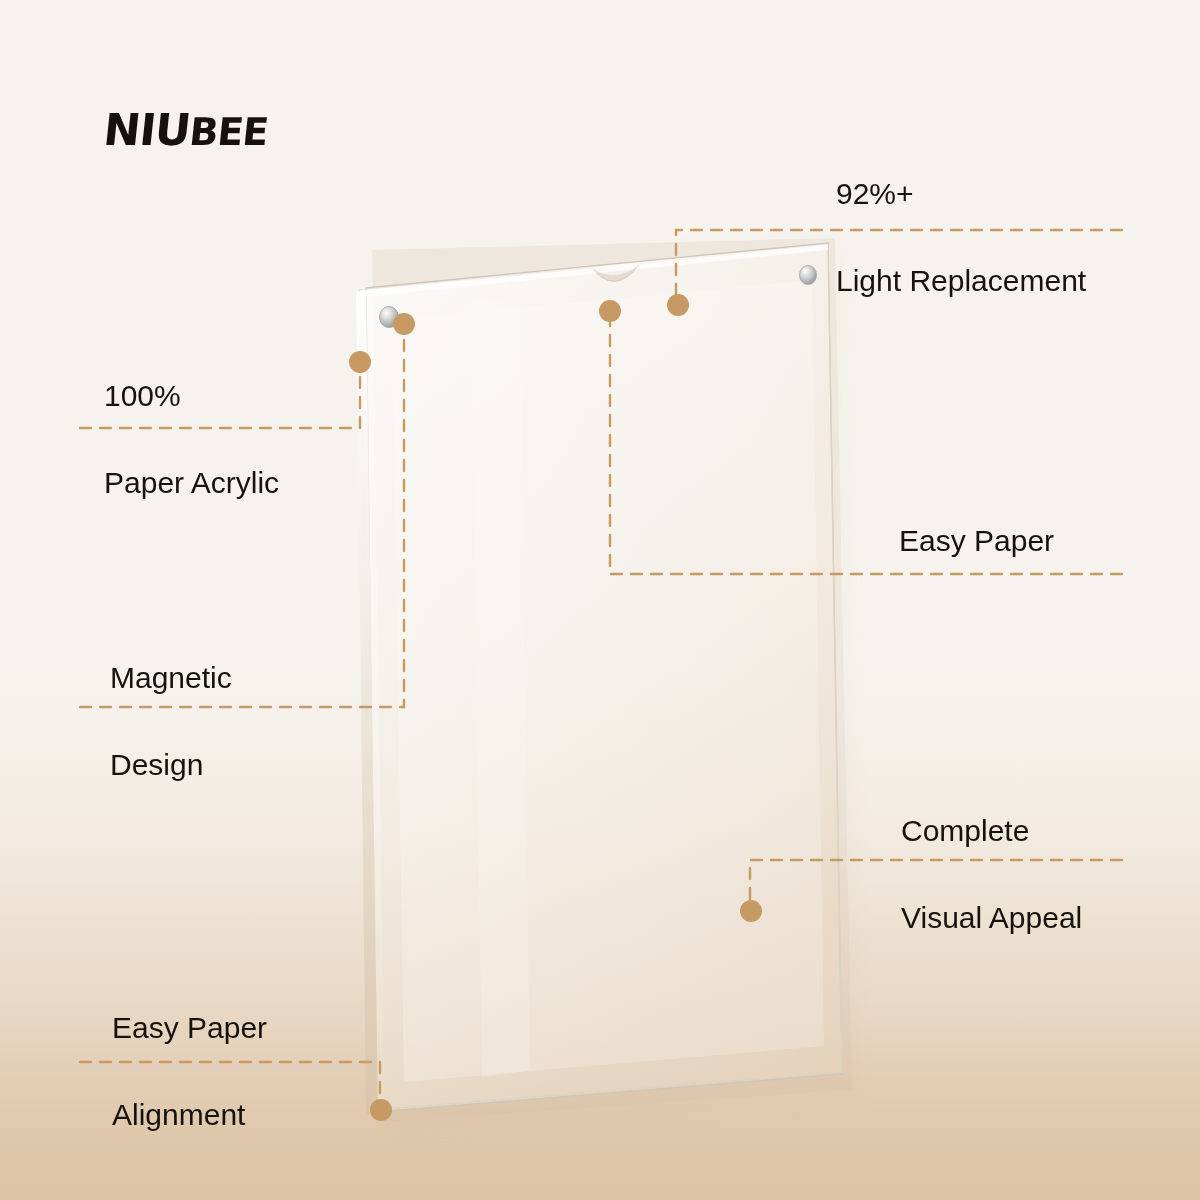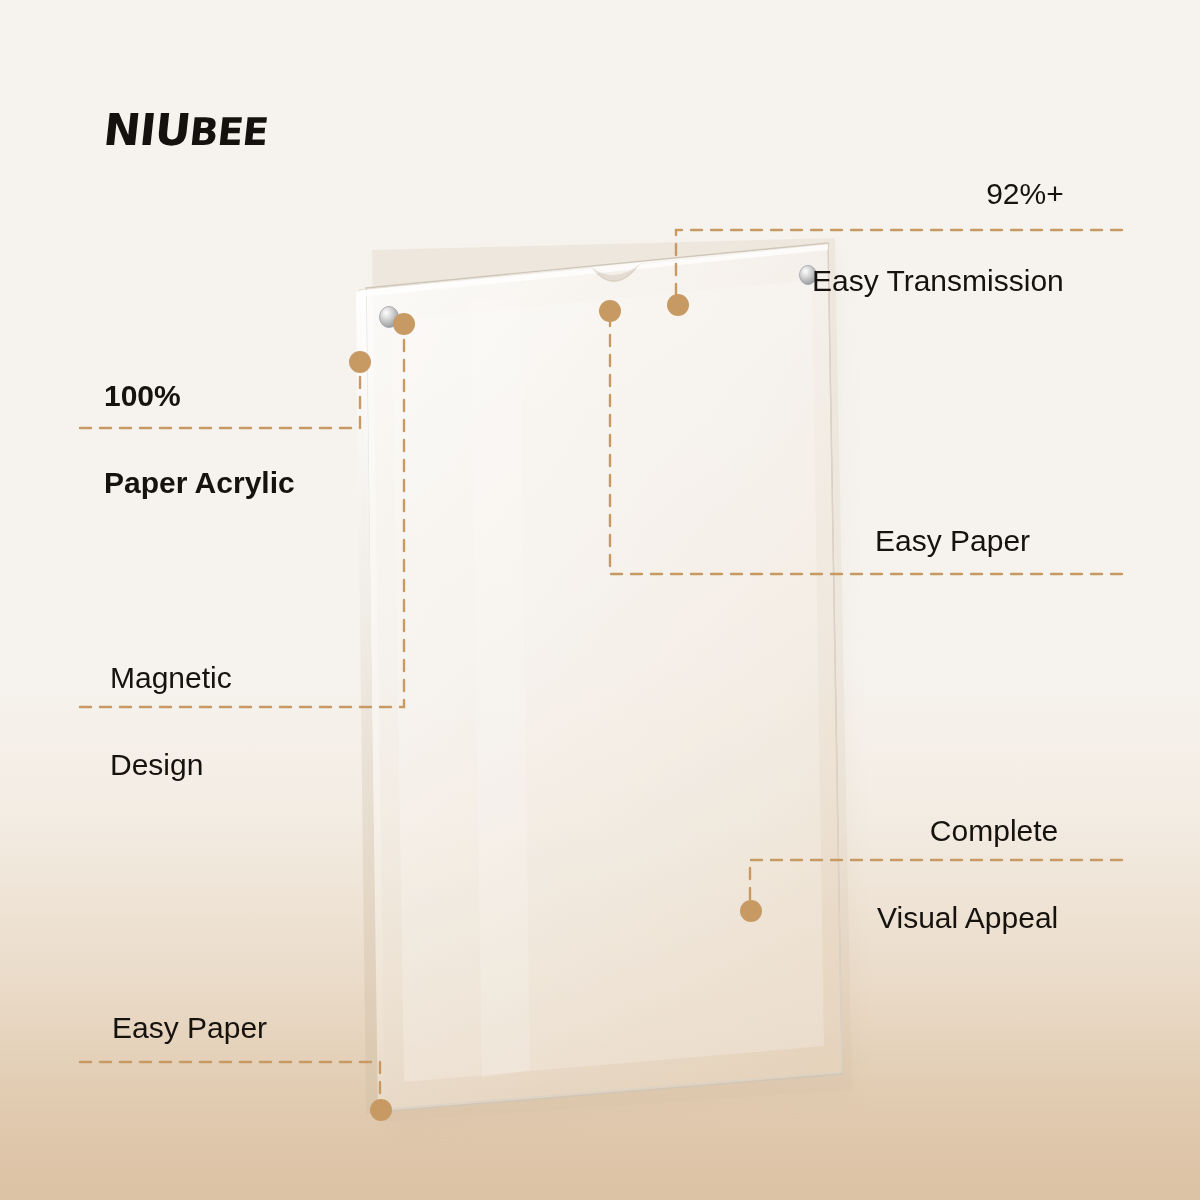--- a/index.html
+++ b/index.html
@@ -53,25 +53,26 @@
   
   .callout {
     position: absolute;
     font-family: "Liberation Sans", sans-serif;
     font-size: 30px;
     line-height: 1.45;
     color: #16130f;
     white-space: pre-line;
   }
   .callout.right {
-    text-align: right;
+    text-align: left;
+    margin-left: 24px;
   }
 
   .lbl-light { left: 812px; top: 128px; }
-  .lbl-cast { left: 104px; top: 330px; font-weight: bold; }
+  .lbl-cast { left: 104px; top: 330px; }
   .lbl-easy-replace { left: 875px; top: 475px; }
   .lbl-magnetic { left: 110px; top: 612px; }
   .lbl-complete { left: 877px; top: 765px; }
   .lbl-align { left: 112px; top: 962px; }
 
   
 </style>
 </head>
 <body>
 
@@ -153,21 +154,21 @@
       <circle cx="381" cy="1110" r="11"></circle>
     </g>
   </svg>
 
   <div id="logo">
     <span>NIU</span><span class="small">BEE</span>
   </div>
 
   <div class="callout right lbl-light">
     <div>92%+</div>
-    <div>Easy Transmission</div>
+    <div>Light Replacement</div>
   </div>
 
   <div class="callout lbl-cast">
     <div>100%</div>
     <div>Paper Acrylic</div>
   </div>
 
   <div class="callout right lbl-easy-replace">
     <div>Easy Paper</div>
   </div>
@@ -177,15 +178,16 @@
     <div>Visual Appeal</div>
   </div>
 
   <div class="callout lbl-magnetic">
     <div>Magnetic</div>
     <div>Design</div>
   </div>
 
   <div class="callout lbl-align">
     <div>Easy Paper</div>
+    <div>Alignment</div>
   </div>
 
 </div>
 
 </body></html>

